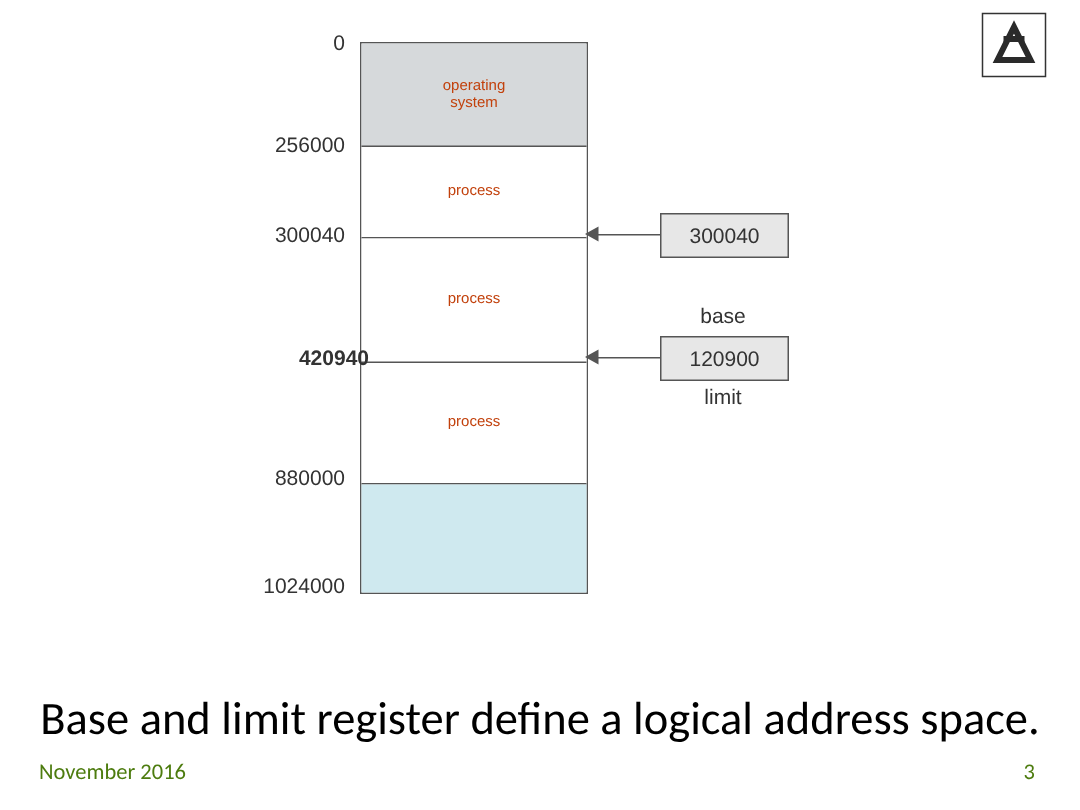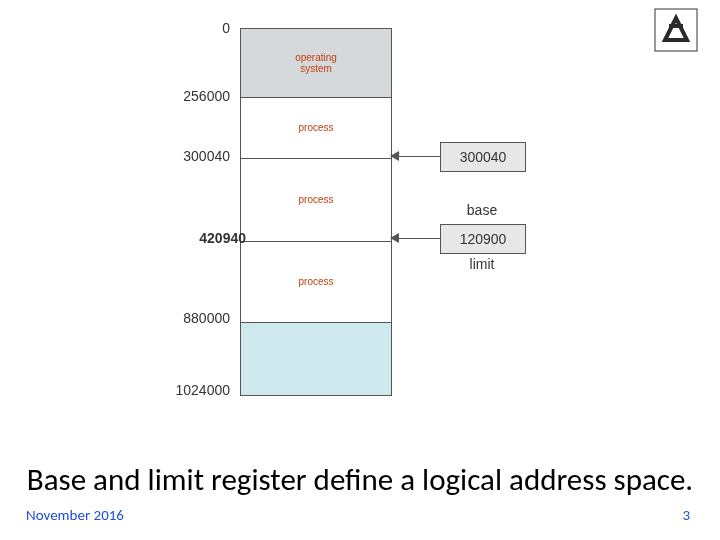--- a/index.html
+++ b/index.html
@@ -8,21 +8,21 @@
 .diagram{position:absolute;left:140px;top:18px;width:440px;height:420px}
 .mem{position:absolute;left:100px;top:10px;width:150px;border:1px solid #555}
 .seg{border-bottom:1px solid #555;display:flex;align-items:center;justify-content:center;font-size:10px;line-height:1.15;text-align:center;color:#c2410c}
 .seg:last-child{border-bottom:none}
 .addr{position:absolute;font-size:14px;color:#333;text-align:right;width:90px}
 .reg{position:absolute;left:300px;width:84px;height:28px;border:1px solid #555;background:#e7e7e7;display:flex;align-items:center;justify-content:center;font-size:14px;color:#333}
 .reglab{position:absolute;left:300px;width:84px;text-align:center;font-size:14px;color:#333}
 .arrow{position:absolute;height:1px;background:#555}
 .arrowhead{position:absolute;width:0;height:0;border-top:5px solid transparent;border-bottom:5px solid transparent;border-right:9px solid #555}
 .caption{position:absolute;left:0;right:0;top:460px;text-align:center;font-family:Calibri,Arial,sans-serif;font-size:31px;color:#000}
-.footer{position:absolute;left:0;right:0;bottom:10px;height:24px;font-family:Calibri,Arial,sans-serif;font-size:15px;color:#1d4ed8}
+.footer{position:absolute;left:0;right:0;bottom:10px;height:24px;font-family:Calibri,Arial,sans-serif;font-size:15px;color:#4d7c0f}
 .footer .fl{position:absolute;left:26px}
 .footer .fc{position:absolute;left:0;right:0;text-align:center}
 .footer .fr{position:absolute;right:30px}
 </style>
 </head>
 <body>
 
 <div class="slide">
 
   <div class="logo">

